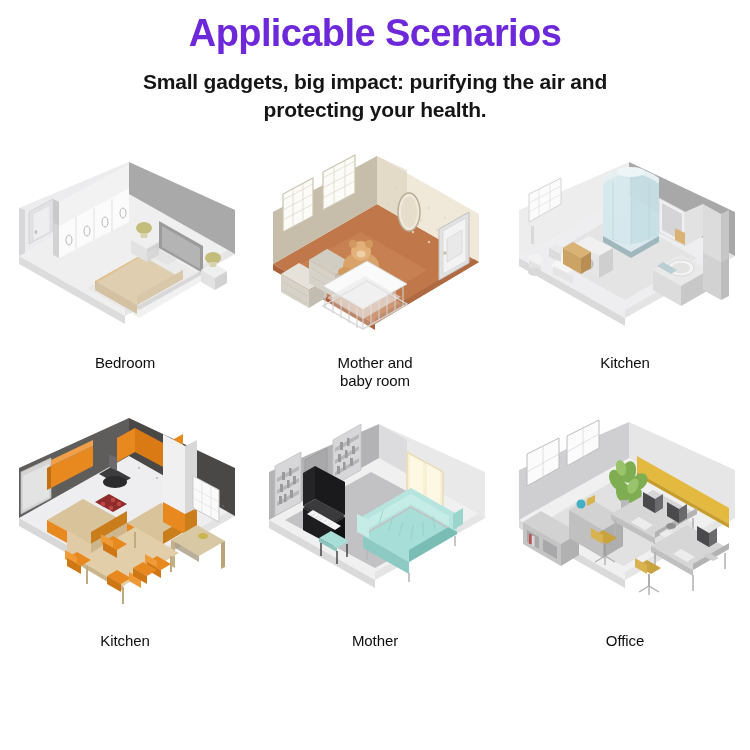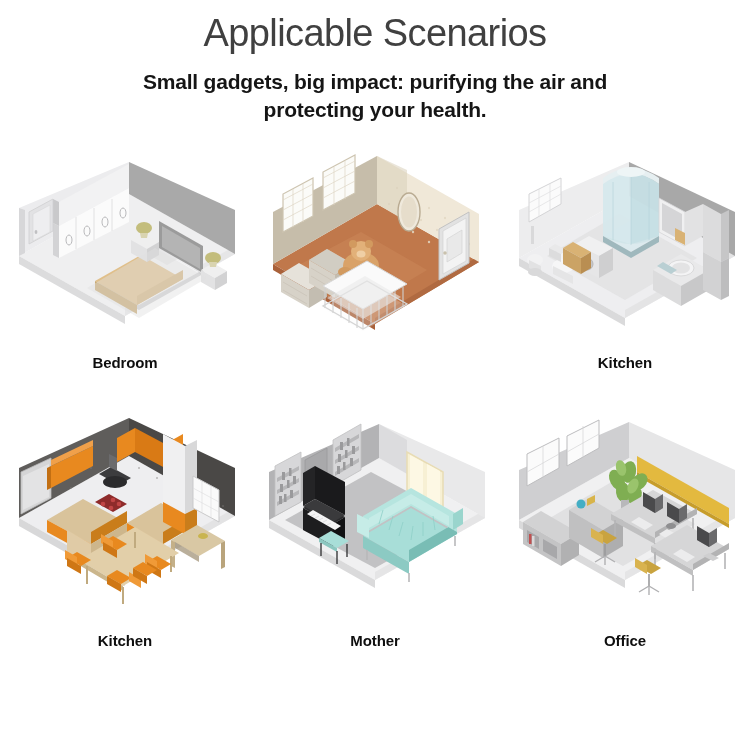--- a/index.html
+++ b/index.html
@@ -6,38 +6,38 @@
   body{
     width:750px;height:750px;background:#ffffff;
     font-family:"Liberation Sans","DejaVu Sans",sans-serif;
     color:#111111;overflow:hidden;position:relative;
   }
   .page{width:750px;height:750px;position:relative;}
 
   
   .header{padding-top:14px;text-align:center;}
   .title{
-    font-size:38px;font-weight:normal;letter-spacing:-0.6px;
-    color:#404040;line-height:1.05;margin:0;
+    font-size:38px;font-weight:bold;letter-spacing:-0.6px;
+    color:#6d28d9;line-height:1.05;margin:0;
   }
   .subtitle{
     font-size:21px;font-weight:bold;color:#151515;
     line-height:1.32;margin:14px auto 14px;max-width:540px;letter-spacing:-0.2px;
   }
 
   
   .grid{
     position:absolute;top:148px;left:0;width:750px;
     display:grid;grid-template-columns:repeat(3,250px);
     grid-template-rows:262px 248px;
   }
   .card{position:relative;display:flex;flex-direction:column;align-items:center;}
   .scene-wrap{width:236px;height:200px;position:relative;margin:0 auto;}
   .caption{
-    text-align:center;font-size:15px;font-weight:bold;color:#0e0e0e;
+    text-align:center;font-size:15px;font-weight:normal;color:#0e0e0e;
     line-height:1.22;letter-spacing:-0.1px;
   }
   .cap-top{margin-top:6px;}
   .cap-bot{margin-top:22px;}
 
   svg{display:block;overflow:visible;}
 </style>
 </head>
 <body>
 
@@ -211,20 +211,24 @@
               <line x1="106" y1="161" x2="106" y2="181"></line>
             <line x1="114" y1="157" x2="114" y2="177"></line>
               <line x1="122" y1="152" x2="122" y2="172"></line>
             <line x1="130" y1="148" x2="130" y2="168"></line>
               <line x1="138" y1="143" x2="138" y2="163"></line>
             <line x1="146" y1="139" x2="146" y2="159"></line>
           </g>
           <polygon points="66,158 106,181 150,156 110,133" fill="none" stroke="#d5d5d5" stroke-width="1.4"></polygon>
           <polygon points="70,150 106,171 144,149 108,128" fill="#e9e9e9" opacity="0.6"></polygon>
         </svg>
+      </div>
+      <div class="caption cap-top">
+        <div>Mother and</div>
+        <div>baby room</div>
       </div>
     </div>
 
     <div class="card">
       <div class="scene-wrap">
         <svg viewBox="0 0 236 200" width="236" height="200">
 
           <polygon points="12,110 118,170 228,108 122,48" fill="#eeeef0"></polygon>
           <polygon points="12,110 118,170 118,178 12,118" fill="#dadadb"></polygon>
           <polygon points="118,170 228,108 228,100 118,162" fill="#e4e4e5"></polygon>

